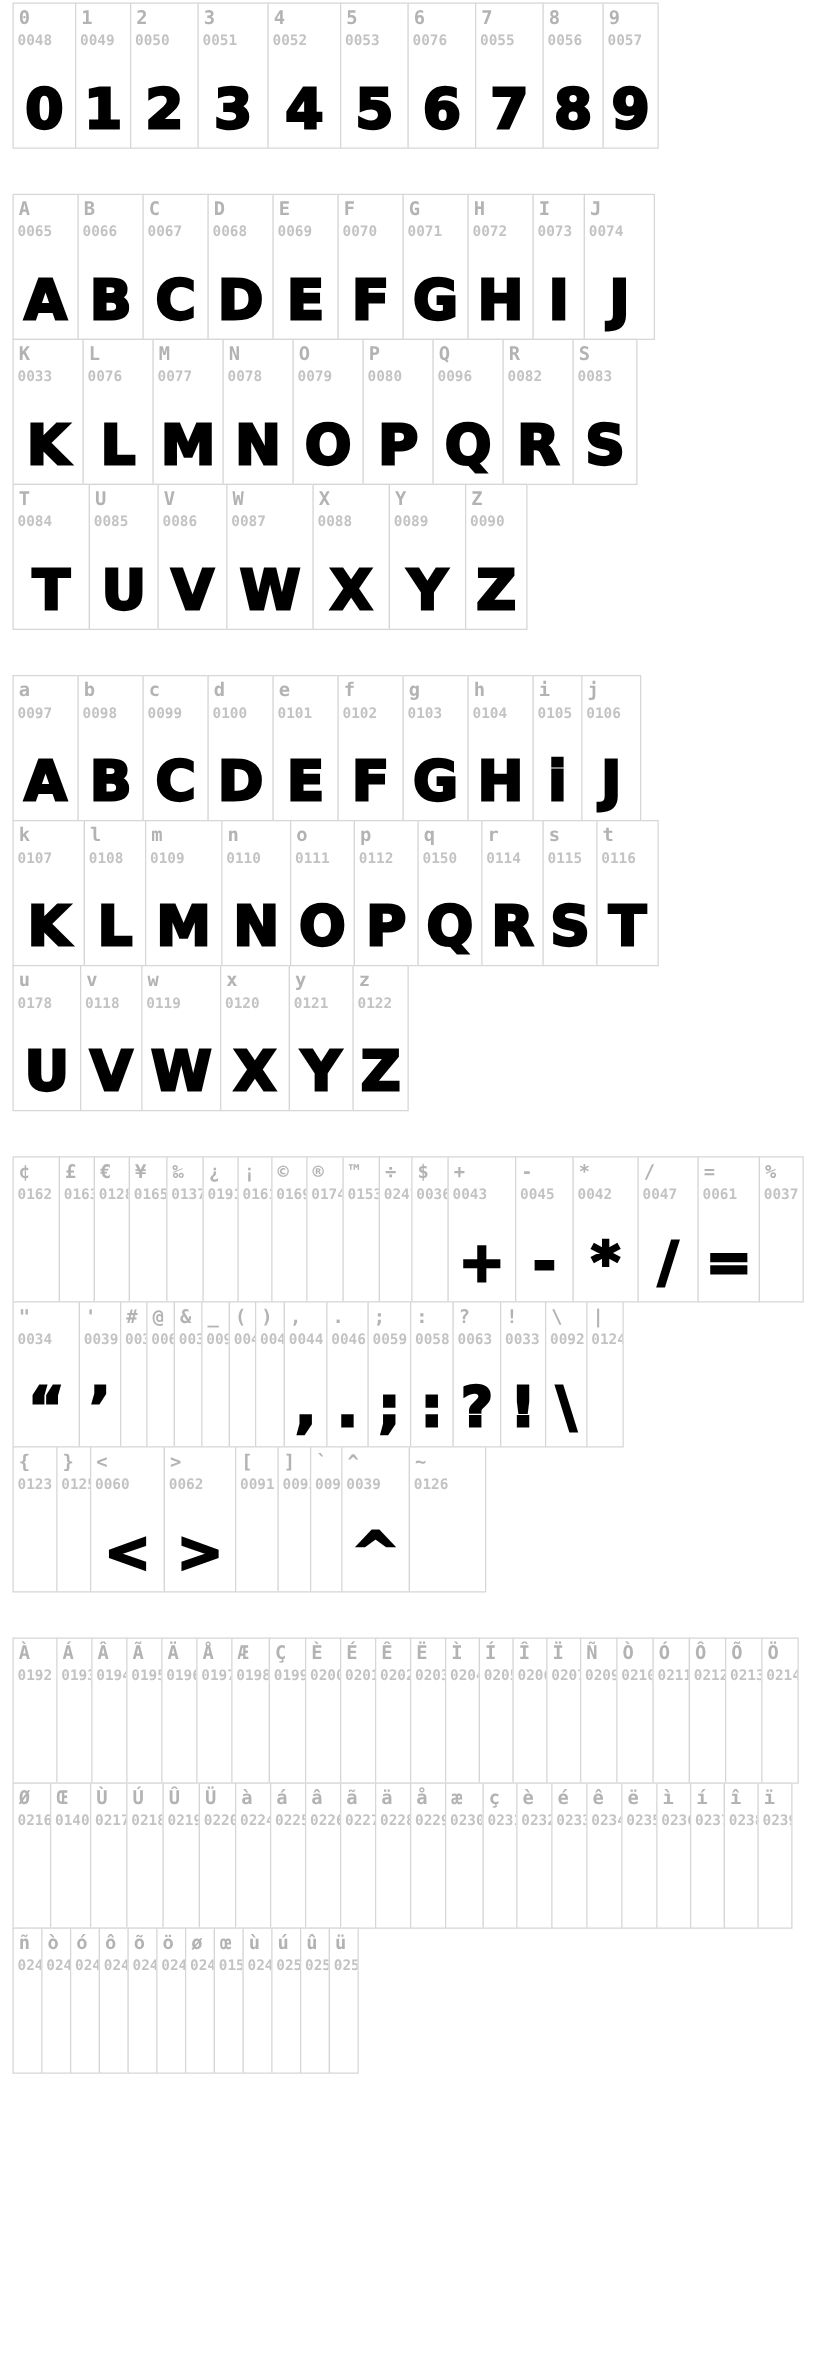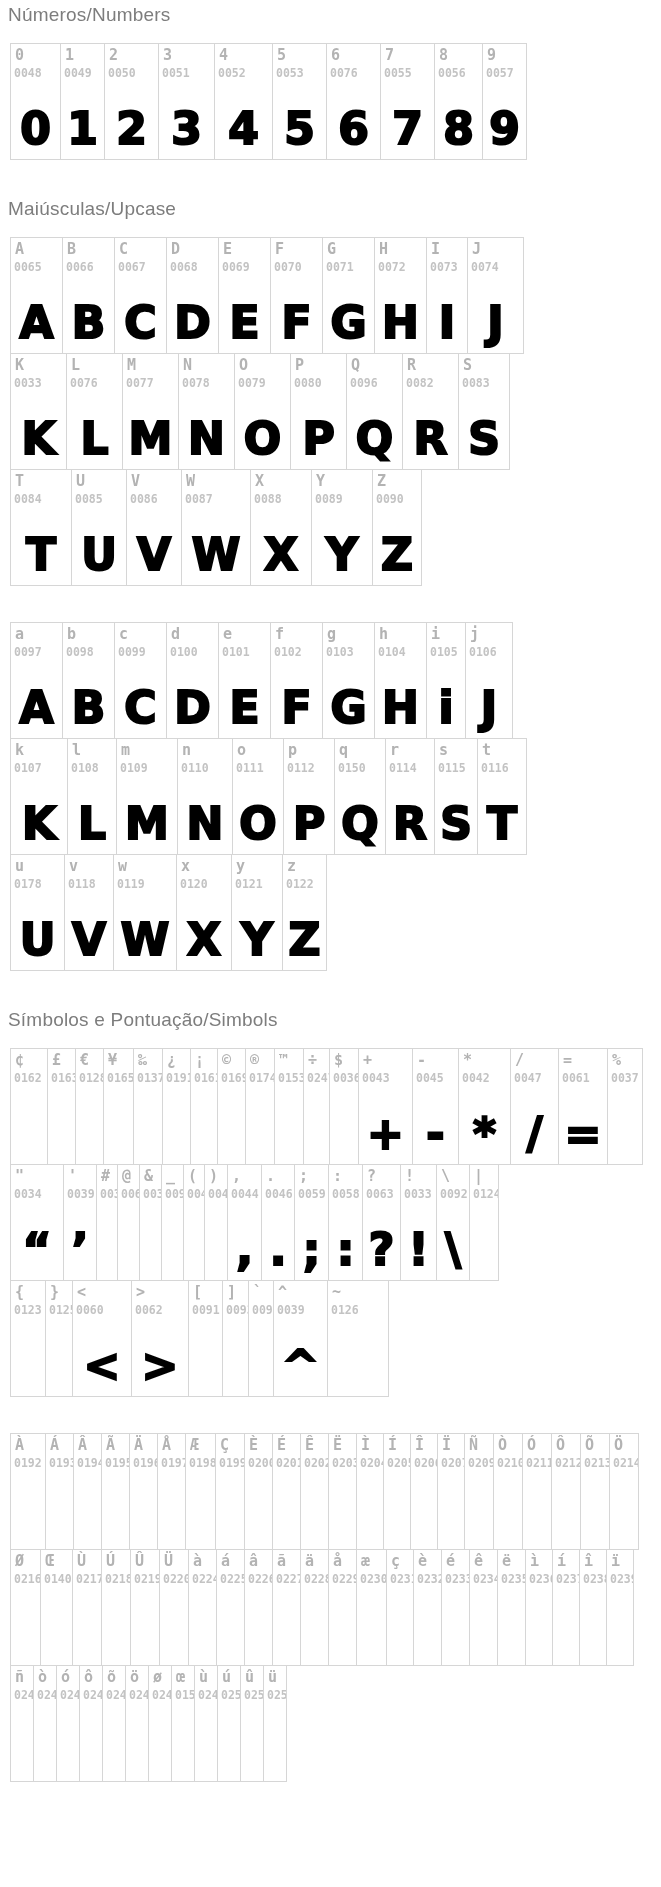--- a/index.html
+++ b/index.html
@@ -45,21 +45,20 @@
     -webkit-text-stroke:2.2px #000;
     white-space:nowrap;
   }
 </style>
 </head>
 <body>
 
 <div class="page">
 
   <div class="section">
-    <h2 class="sec-title">Números/Numbers</h2>
     <div class="grid">
         <div class="row">
           <div class="cell" style="width: 51px;">
             <div class="ch">0</div>
             <div class="code">0048</div>
             <div class="glyph">0</div>
           </div>
           <div class="cell" style="width: 45px;">
             <div class="ch">1</div>
             <div class="code">0049</div>
@@ -97,171 +96,170 @@
           </div>
           <div class="cell" style="width: 49px;">
             <div class="ch">8</div>
             <div class="code">0056</div>
             <div class="glyph">8</div>
           </div>
           <div class="cell" style="width: 45px;">
             <div class="ch">9</div>
             <div class="code">0057</div>
             <div class="glyph">9</div>
-          </div>
-        </div>
-      </div>
-  </div>
-
-  <div class="section">
-    <h2 class="sec-title">Maiúsculas/Upcase</h2>
-    <div class="grid">
-        <div class="row">
-          <div class="cell" style="width: 53px;">
-            <div class="ch">A</div>
-            <div class="code">0065</div>
-            <div class="glyph">A</div>
-          </div>
-          <div class="cell" style="width: 53px;">
-            <div class="ch">B</div>
-            <div class="code">0066</div>
-            <div class="glyph">B</div>
-          </div>
-          <div class="cell" style="width: 53px;">
-            <div class="ch">C</div>
-            <div class="code">0067</div>
-            <div class="glyph">C</div>
-          </div>
-          <div class="cell" style="width: 53px;">
-            <div class="ch">D</div>
-            <div class="code">0068</div>
-            <div class="glyph">D</div>
-          </div>
-          <div class="cell" style="width: 53px;">
-            <div class="ch">E</div>
-            <div class="code">0069</div>
-            <div class="glyph">E</div>
-          </div>
-          <div class="cell" style="width: 53px;">
-            <div class="ch">F</div>
-            <div class="code">0070</div>
-            <div class="glyph">F</div>
-          </div>
-          <div class="cell" style="width: 53px;">
-            <div class="ch">G</div>
-            <div class="code">0071</div>
-            <div class="glyph">G</div>
-          </div>
-          <div class="cell" style="width: 53px;">
-            <div class="ch">H</div>
-            <div class="code">0072</div>
-            <div class="glyph">H</div>
-          </div>
-          <div class="cell" style="width: 42px;">
-            <div class="ch">I</div>
-            <div class="code">0073</div>
-            <div class="glyph">I</div>
-          </div>
-          <div class="cell" style="width: 57px;">
-            <div class="ch">J</div>
-            <div class="code">0074</div>
-            <div class="glyph">J</div>
-          </div>
-        </div>
-        <div class="row">
-          <div class="cell" style="width: 57px;">
-            <div class="ch">K</div>
-            <div class="code">0033</div>
-            <div class="glyph">K</div>
-          </div>
-          <div class="cell" style="width: 57px;">
-            <div class="ch">L</div>
-            <div class="code">0076</div>
-            <div class="glyph">L</div>
-          </div>
-          <div class="cell" style="width: 57px;">
-            <div class="ch">M</div>
-            <div class="code">0077</div>
-            <div class="glyph">M</div>
-          </div>
-          <div class="cell" style="width: 57px;">
-            <div class="ch">N</div>
-            <div class="code">0078</div>
-            <div class="glyph">N</div>
-          </div>
-          <div class="cell" style="width: 57px;">
-            <div class="ch">O</div>
-            <div class="code">0079</div>
-            <div class="glyph">O</div>
-          </div>
-          <div class="cell" style="width: 57px;">
-            <div class="ch">P</div>
-            <div class="code">0080</div>
-            <div class="glyph">P</div>
-          </div>
-          <div class="cell" style="width: 57px;">
-            <div class="ch">Q</div>
-            <div class="code">0096</div>
-            <div class="glyph">Q</div>
-          </div>
-          <div class="cell" style="width: 57px;">
-            <div class="ch">R</div>
-            <div class="code">0082</div>
-            <div class="glyph">R</div>
-          </div>
-          <div class="cell" style="width: 52px;">
-            <div class="ch">S</div>
-            <div class="code">0083</div>
-            <div class="glyph">S</div>
-          </div>
-        </div>
-        <div class="row">
-          <div class="cell" style="width: 62px;">
-            <div class="ch">T</div>
-            <div class="code">0084</div>
-            <div class="glyph">T</div>
-          </div>
-          <div class="cell" style="width: 56px;">
-            <div class="ch">U</div>
-            <div class="code">0085</div>
-            <div class="glyph">U</div>
-          </div>
-          <div class="cell" style="width: 56px;">
-            <div class="ch">V</div>
-            <div class="code">0086</div>
-            <div class="glyph">V</div>
-          </div>
-          <div class="cell" style="width: 70px;">
-            <div class="ch">W</div>
-            <div class="code">0087</div>
-            <div class="glyph">W</div>
-          </div>
-          <div class="cell" style="width: 62px;">
-            <div class="ch">X</div>
-            <div class="code">0088</div>
-            <div class="glyph">X</div>
-          </div>
-          <div class="cell" style="width: 62px;">
-            <div class="ch">Y</div>
-            <div class="code">0089</div>
-            <div class="glyph">Y</div>
-          </div>
-          <div class="cell" style="width: 50px;">
-            <div class="ch">Z</div>
-            <div class="code">0090</div>
-            <div class="glyph">Z</div>
           </div>
         </div>
       </div>
   </div>
 
   <div class="section">
     <div class="grid">
         <div class="row">
           <div class="cell" style="width: 53px;">
+            <div class="ch">A</div>
+            <div class="code">0065</div>
+            <div class="glyph">A</div>
+          </div>
+          <div class="cell" style="width: 53px;">
+            <div class="ch">B</div>
+            <div class="code">0066</div>
+            <div class="glyph">B</div>
+          </div>
+          <div class="cell" style="width: 53px;">
+            <div class="ch">C</div>
+            <div class="code">0067</div>
+            <div class="glyph">C</div>
+          </div>
+          <div class="cell" style="width: 53px;">
+            <div class="ch">D</div>
+            <div class="code">0068</div>
+            <div class="glyph">D</div>
+          </div>
+          <div class="cell" style="width: 53px;">
+            <div class="ch">E</div>
+            <div class="code">0069</div>
+            <div class="glyph">E</div>
+          </div>
+          <div class="cell" style="width: 53px;">
+            <div class="ch">F</div>
+            <div class="code">0070</div>
+            <div class="glyph">F</div>
+          </div>
+          <div class="cell" style="width: 53px;">
+            <div class="ch">G</div>
+            <div class="code">0071</div>
+            <div class="glyph">G</div>
+          </div>
+          <div class="cell" style="width: 53px;">
+            <div class="ch">H</div>
+            <div class="code">0072</div>
+            <div class="glyph">H</div>
+          </div>
+          <div class="cell" style="width: 42px;">
+            <div class="ch">I</div>
+            <div class="code">0073</div>
+            <div class="glyph">I</div>
+          </div>
+          <div class="cell" style="width: 57px;">
+            <div class="ch">J</div>
+            <div class="code">0074</div>
+            <div class="glyph">J</div>
+          </div>
+        </div>
+        <div class="row">
+          <div class="cell" style="width: 57px;">
+            <div class="ch">K</div>
+            <div class="code">0033</div>
+            <div class="glyph">K</div>
+          </div>
+          <div class="cell" style="width: 57px;">
+            <div class="ch">L</div>
+            <div class="code">0076</div>
+            <div class="glyph">L</div>
+          </div>
+          <div class="cell" style="width: 57px;">
+            <div class="ch">M</div>
+            <div class="code">0077</div>
+            <div class="glyph">M</div>
+          </div>
+          <div class="cell" style="width: 57px;">
+            <div class="ch">N</div>
+            <div class="code">0078</div>
+            <div class="glyph">N</div>
+          </div>
+          <div class="cell" style="width: 57px;">
+            <div class="ch">O</div>
+            <div class="code">0079</div>
+            <div class="glyph">O</div>
+          </div>
+          <div class="cell" style="width: 57px;">
+            <div class="ch">P</div>
+            <div class="code">0080</div>
+            <div class="glyph">P</div>
+          </div>
+          <div class="cell" style="width: 57px;">
+            <div class="ch">Q</div>
+            <div class="code">0096</div>
+            <div class="glyph">Q</div>
+          </div>
+          <div class="cell" style="width: 57px;">
+            <div class="ch">R</div>
+            <div class="code">0082</div>
+            <div class="glyph">R</div>
+          </div>
+          <div class="cell" style="width: 52px;">
+            <div class="ch">S</div>
+            <div class="code">0083</div>
+            <div class="glyph">S</div>
+          </div>
+        </div>
+        <div class="row">
+          <div class="cell" style="width: 62px;">
+            <div class="ch">T</div>
+            <div class="code">0084</div>
+            <div class="glyph">T</div>
+          </div>
+          <div class="cell" style="width: 56px;">
+            <div class="ch">U</div>
+            <div class="code">0085</div>
+            <div class="glyph">U</div>
+          </div>
+          <div class="cell" style="width: 56px;">
+            <div class="ch">V</div>
+            <div class="code">0086</div>
+            <div class="glyph">V</div>
+          </div>
+          <div class="cell" style="width: 70px;">
+            <div class="ch">W</div>
+            <div class="code">0087</div>
+            <div class="glyph">W</div>
+          </div>
+          <div class="cell" style="width: 62px;">
+            <div class="ch">X</div>
+            <div class="code">0088</div>
+            <div class="glyph">X</div>
+          </div>
+          <div class="cell" style="width: 62px;">
+            <div class="ch">Y</div>
+            <div class="code">0089</div>
+            <div class="glyph">Y</div>
+          </div>
+          <div class="cell" style="width: 50px;">
+            <div class="ch">Z</div>
+            <div class="code">0090</div>
+            <div class="glyph">Z</div>
+          </div>
+        </div>
+      </div>
+  </div>
+
+  <div class="section">
+    <div class="grid">
+        <div class="row">
+          <div class="cell" style="width: 53px;">
             <div class="ch">a</div>
             <div class="code">0097</div>
             <div class="glyph">A</div>
           </div>
           <div class="cell" style="width: 53px;">
             <div class="ch">b</div>
             <div class="code">0098</div>
             <div class="glyph">B</div>
           </div>
           <div class="cell" style="width: 53px;">
@@ -386,21 +384,20 @@
           <div class="cell" style="width: 45px;">
             <div class="ch">z</div>
             <div class="code">0122</div>
             <div class="glyph">Z</div>
           </div>
         </div>
       </div>
   </div>
 
   <div class="section">
-    <h2 class="sec-title">Símbolos e Pontuação/Simbols</h2>
     <div class="grid">
         <div class="row">
           <div class="cell" style="width: 38px;">
             <div class="ch">¢</div>
             <div class="code">0162</div>
             <div class="glyph"></div>
           </div>
           <div class="cell" style="width: 29px;">
             <div class="ch">£</div>
             <div class="code">0163</div>

